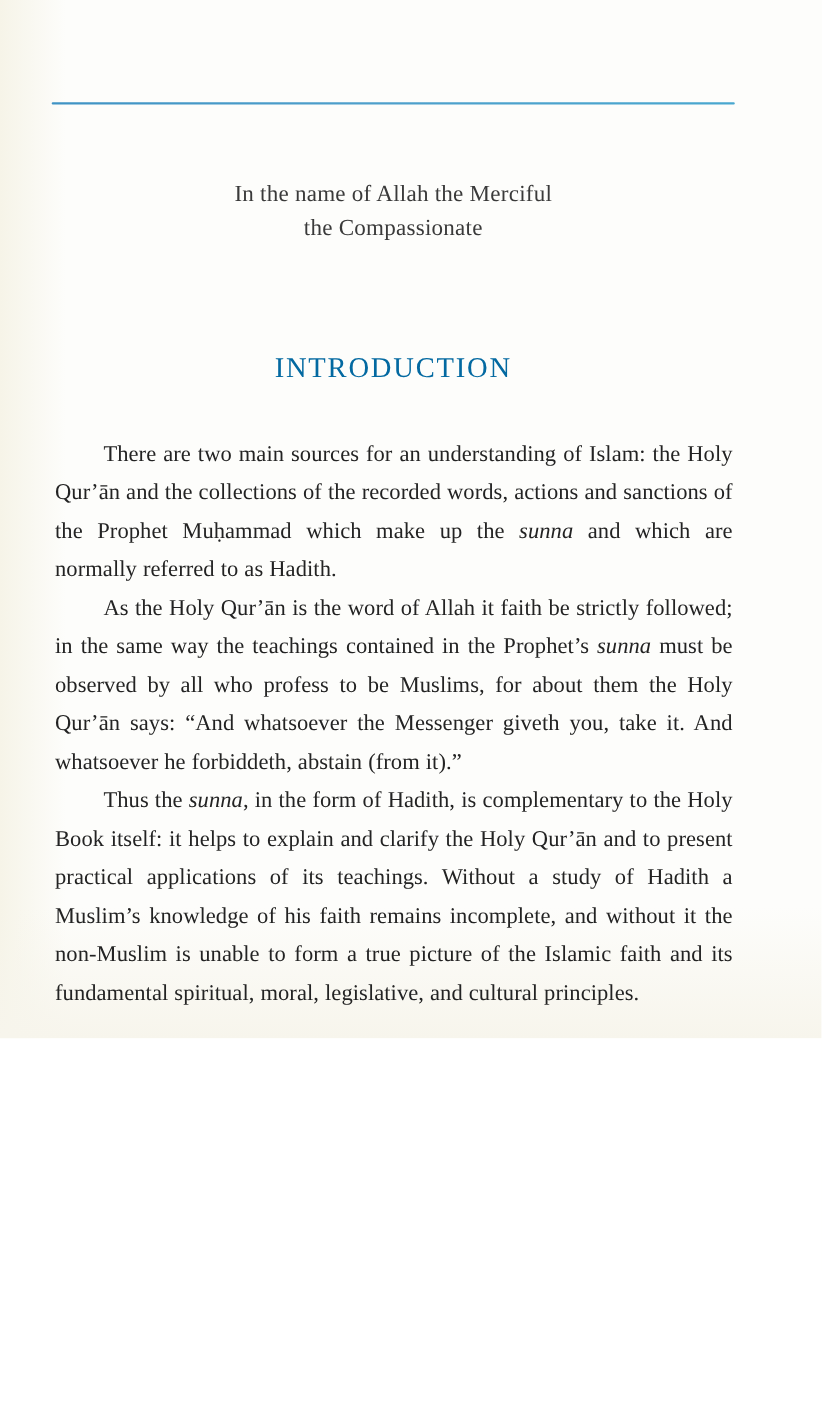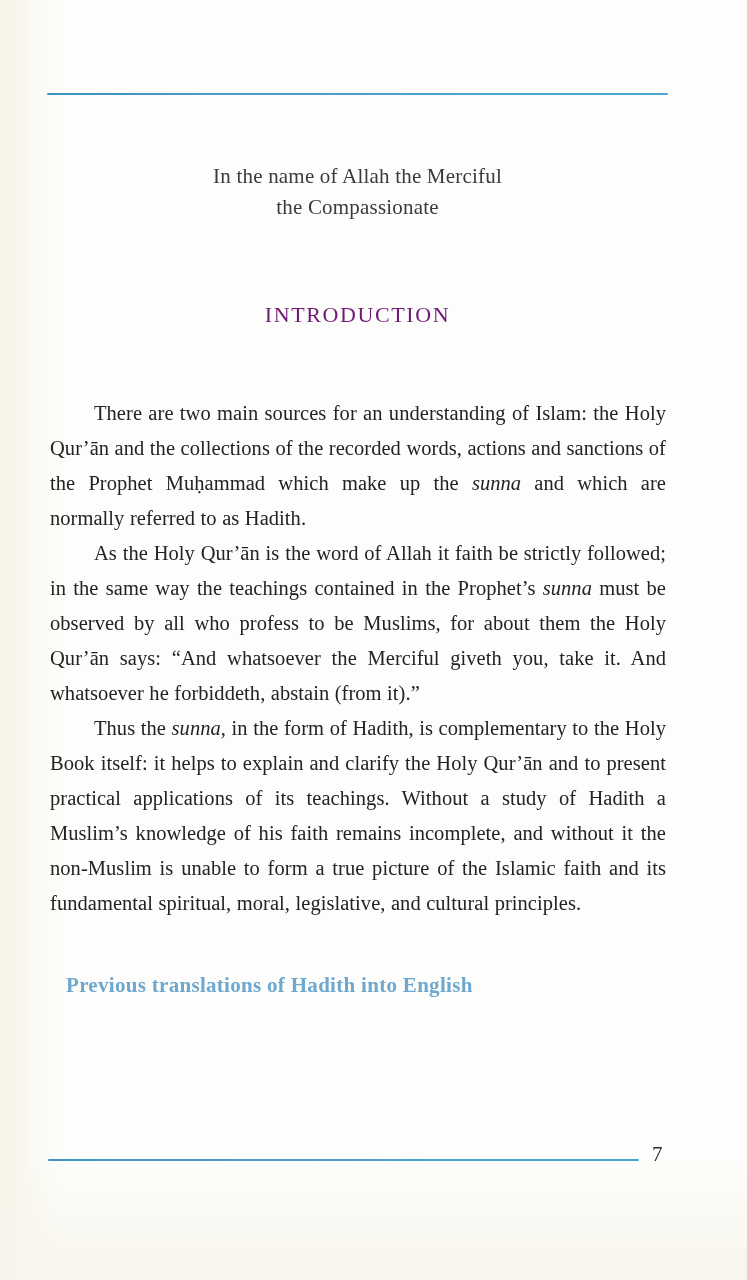--- a/index.html
+++ b/index.html
@@ -4,21 +4,21 @@
 <style>
   html, body {
     margin: 0;
     padding: 0;
     background: #ffffff;
   }
 
   .page {
     position: relative;
     width: 747px;
-    height: 1280px;
+    height: 944px;
     margin: 0 auto;
     background: #fdfdfb;
     overflow: hidden;
     font-family: "Liberation Serif", "DejaVu Serif", serif;
   }
 
   
   .paper-tint-left {
     position: absolute;
     top: 0; left: 0;
@@ -61,26 +61,26 @@
     font-size: 21px;
     line-height: 31px;
     letter-spacing: 0.2px;
   }
   .bismillah .line2 {
     display: block;
   }
 
   .intro-heading {
     position: absolute;
-    top: 302px;
+    top: 320px;
     left: 50px;
     width: 615px;
     text-align: center;
-    color: #701a75;
-    font-size: 22px;
+    color: #0369a1;
+    font-size: 26px;
     letter-spacing: 1.6px;
   }
 
   .body-block {
     position: absolute;
     top: 396px;
     left: 50px;
     width: 616px;
   }
 
@@ -135,21 +135,21 @@
     <span>In the name of Allah the Merciful</span>
     <span class="line2">the Compassionate</span>
   </div>
 
   <div class="intro-heading">INTRODUCTION</div>
 
   <div class="body-block">
 
     <p class="para"><span>There are two main sources for an understanding of Islam: the Holy Qur’ān and the collections of the recorded words, actions and sanctions of the Prophet Muḥammad which make up the </span><i>sunna</i><span> and which are normally referred to as Hadith.</span></p>
 
-    <p class="para"><span>As the Holy Qur’ān is the word of Allah it faith be strictly followed; in the same way the teachings contained in the Prophet’s </span><i>sunna</i><span> must be observed by all who profess to be Muslims, for about them the Holy Qur’ān says: “And whatsoever the Merciful giveth you, take it. And whatsoever he forbiddeth, abstain (from it).”</span></p>
+    <p class="para"><span>As the Holy Qur’ān is the word of Allah it faith be strictly followed; in the same way the teachings contained in the Prophet’s </span><i>sunna</i><span> must be observed by all who profess to be Muslims, for about them the Holy Qur’ān says: “And whatsoever the Messenger giveth you, take it. And whatsoever he forbiddeth, abstain (from it).”</span></p>
 
     <p class="para"><span>Thus the </span><i>sunna</i><span>, in the form of Hadith, is complementary to the Holy Book itself: it helps to explain and clarify the Holy Qur’ān and to present practical applications of its teachings. Without a study of Hadith a Muslim’s knowledge of his faith remains incomplete, and without it the non-Muslim is unable to form a true picture of the Islamic faith and its fundamental spiritual, moral, legislative, and cultural principles.</span></p>
 
     <div class="spacer-before-sub"></div>
 
     <p class="sub-heading">Previous translations of Hadith into English</p>
 
     <div class="spacer-after-sub"></div>
 
 

